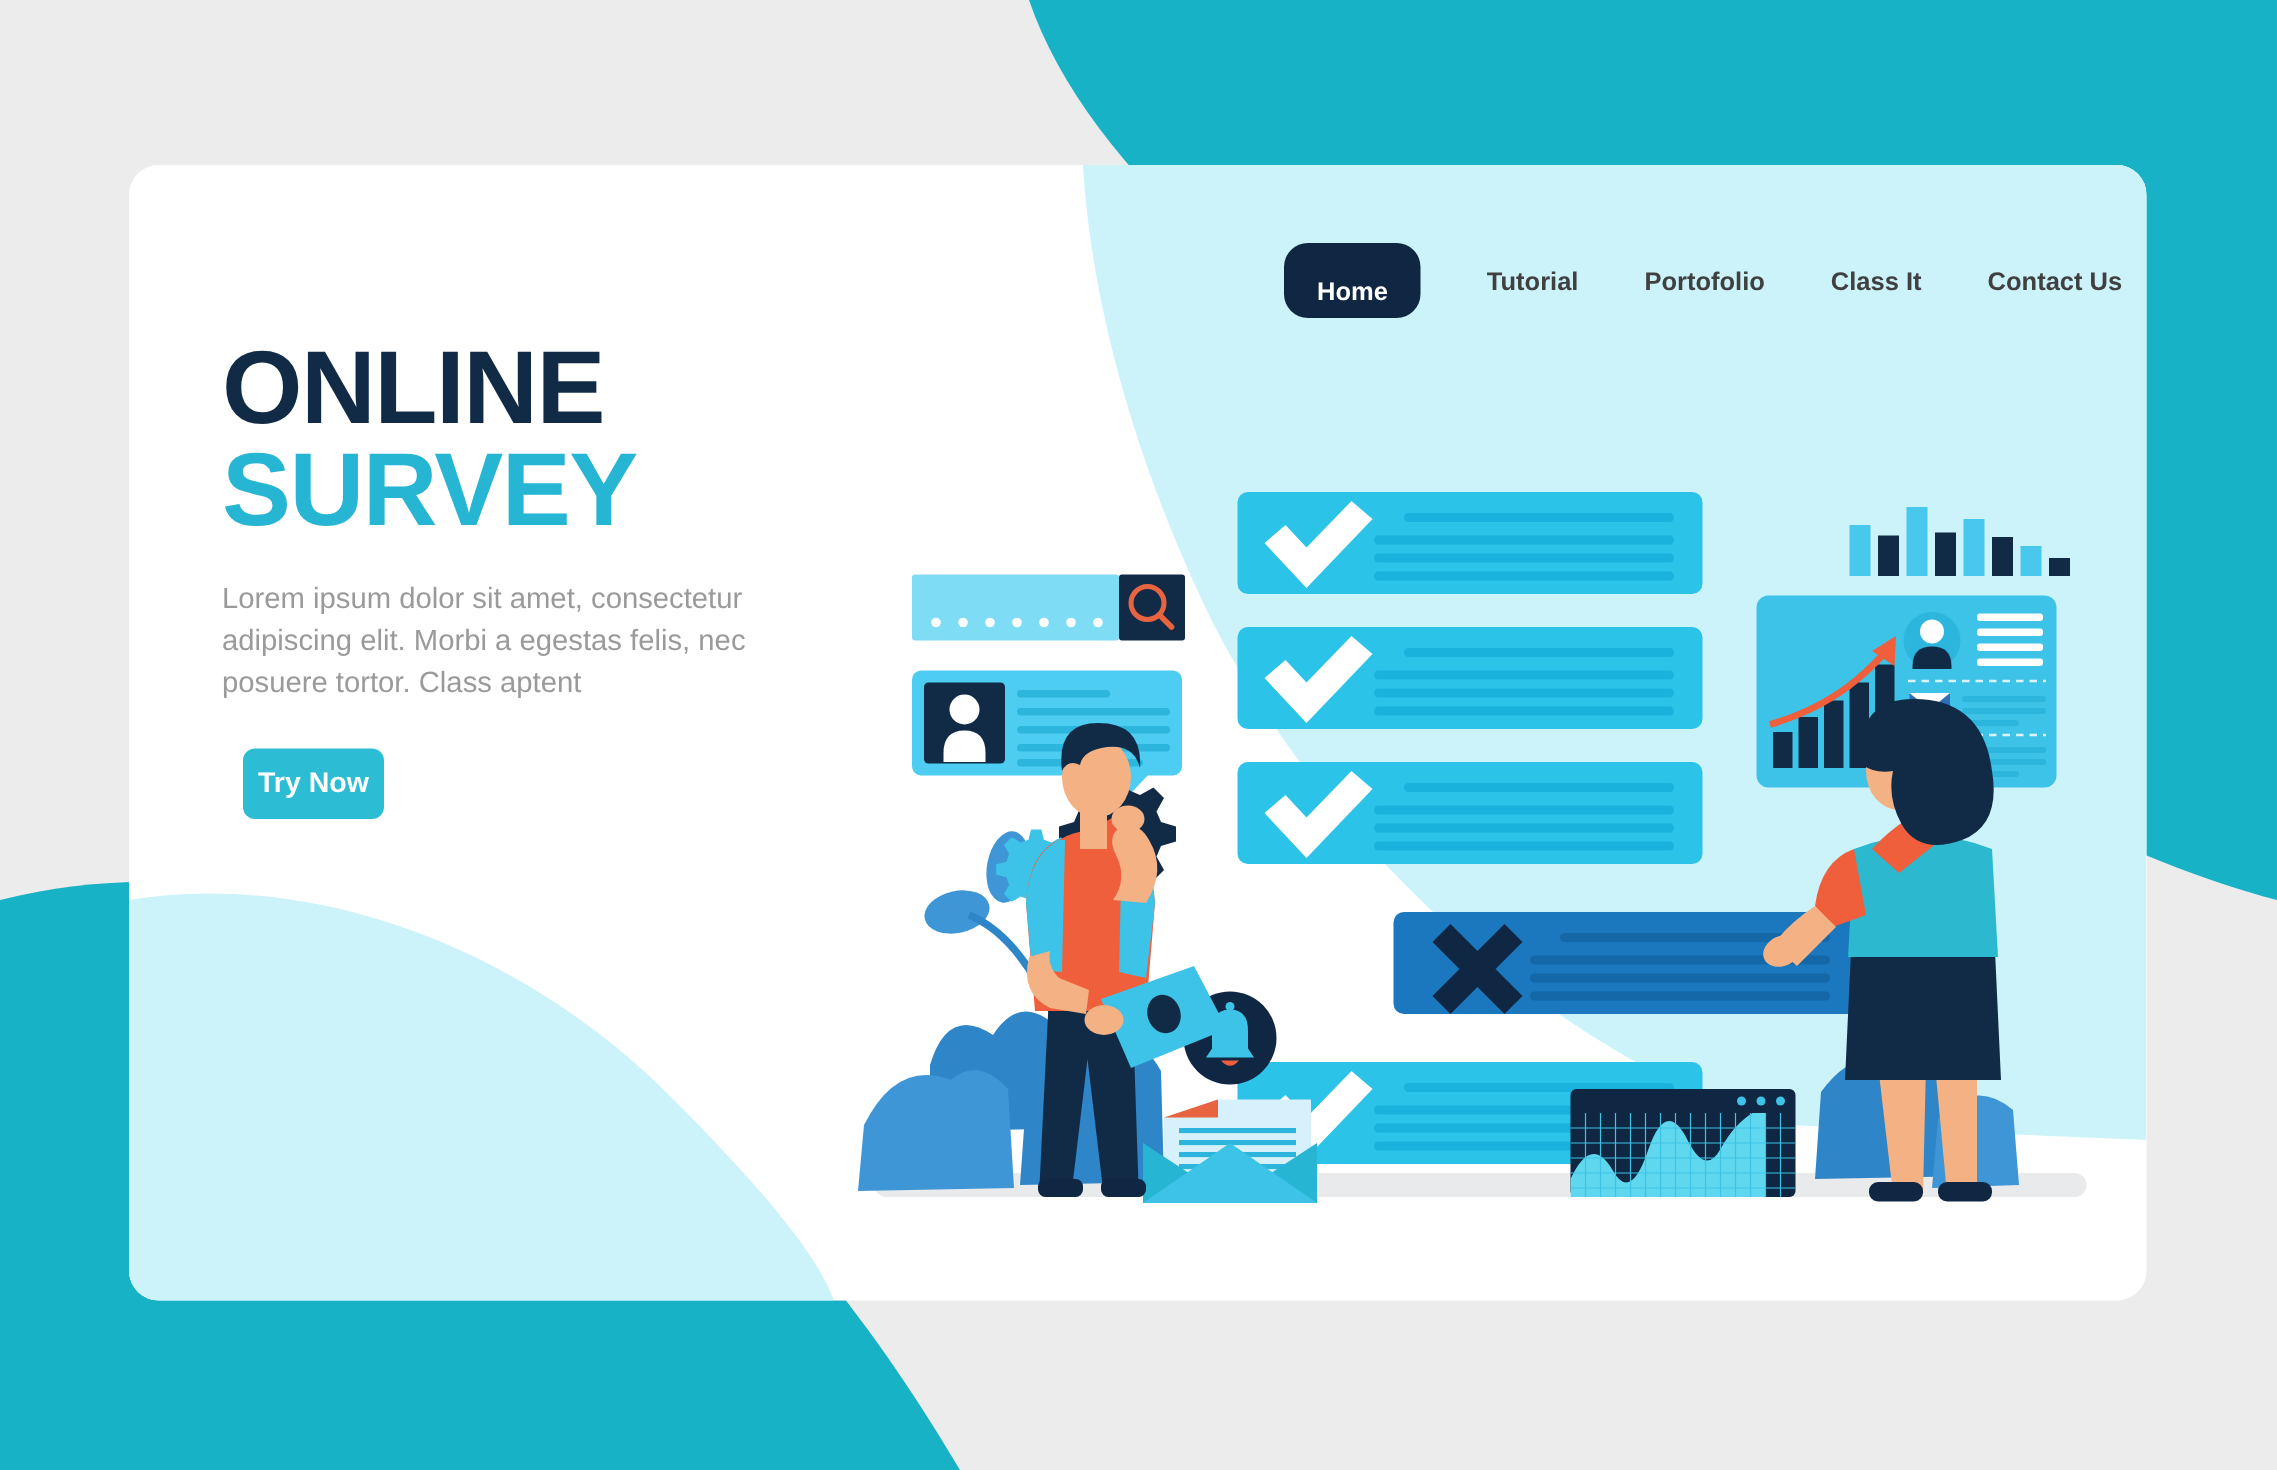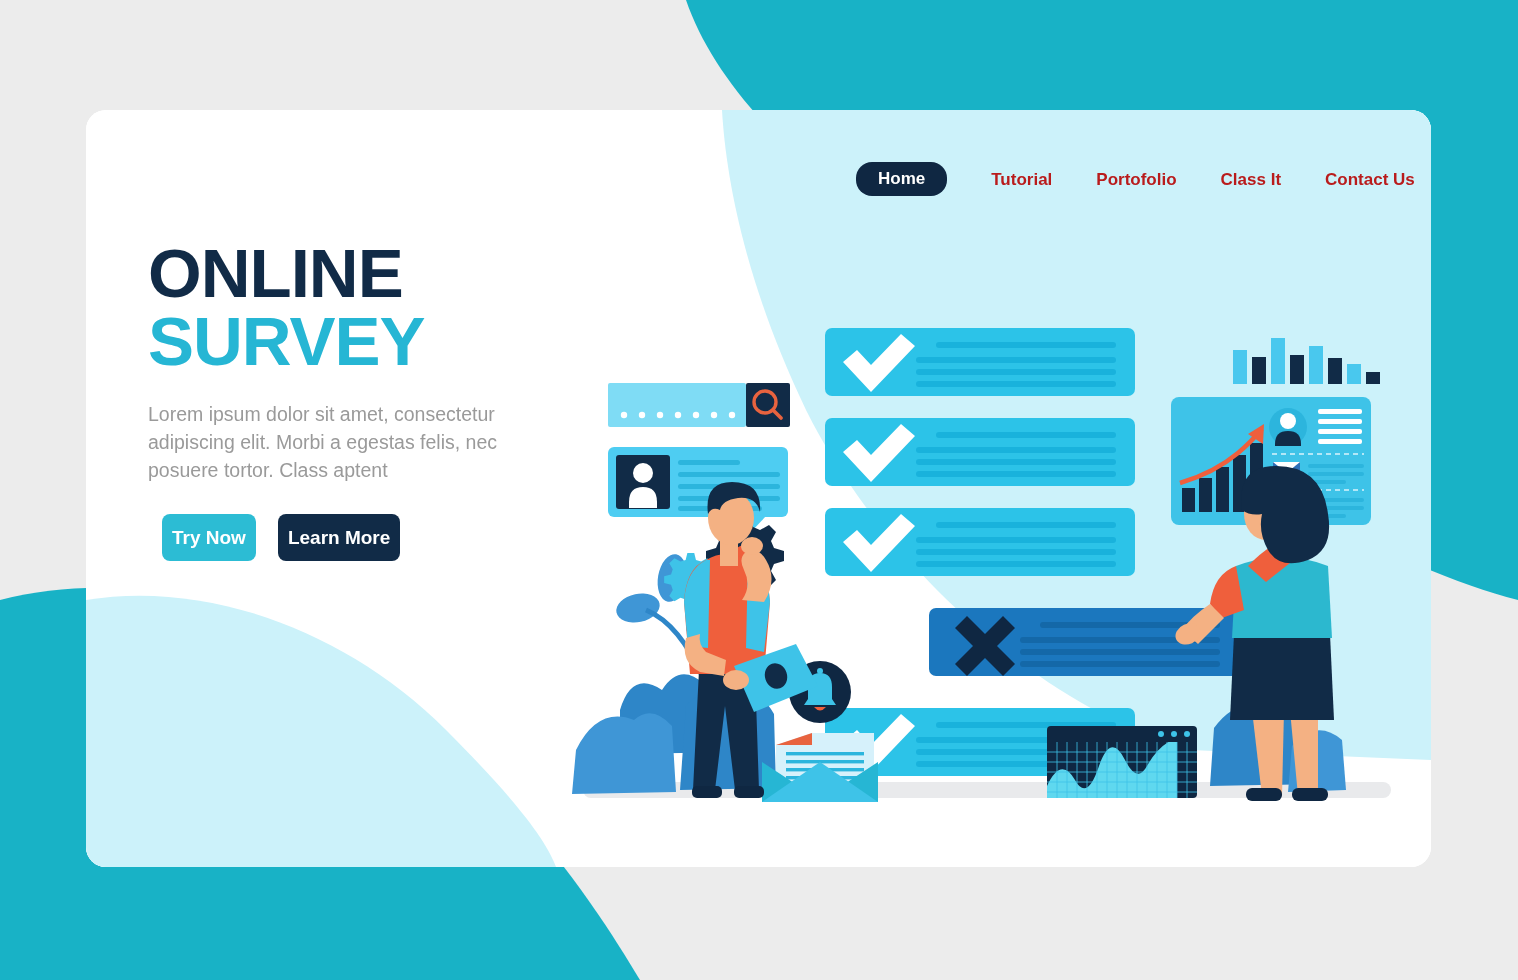--- a/index.html
+++ b/index.html
@@ -29,30 +29,30 @@
   
   .nav {
     position: absolute;
     left: 770px; top: 52px;
     display: flex; align-items: center; gap: 44px;
     z-index: 20;
   }
   .nav-pill {
     background: #0f2742; color: #ffffff;
     font-size: 17px; font-weight: bold;
-    padding: 8px 22px 9px; border-radius: 16px;
+    padding: 24px 22px 9px; border-radius: 16px;
     line-height: 1;
   }
   .nav-link {
-    color: #b91c1c; font-size: 17px; font-weight: bold;
+    color: #404040; font-size: 17px; font-weight: bold;
     line-height: 1; white-space: nowrap;
   }
 
   
-  .hero { position: absolute; left: 62px; top: 130px; width: 420px; z-index: 15; }
+  .hero { position: absolute; left: 62px; top: 115px; width: 420px; z-index: 15; }
   .h-line1 {
     font-size: 69px; font-weight: bold; color: #112b47;
     letter-spacing: -1px; line-height: 0.98;
   }
   .h-line2 {
     font-size: 69px; font-weight: bold; color: #26b6d4;
     letter-spacing: -1px; line-height: 0.98;
   }
   .hero-sub {
     margin-top: 26px; width: 400px;
@@ -102,21 +102,20 @@
       <a class="nav-link">Class It</a>
       <a class="nav-link">Contact Us</a>
     </nav>
 
     <div class="hero">
       <div class="h-line1">ONLINE</div>
       <div class="h-line2">SURVEY</div>
       <p class="hero-sub">Lorem ipsum dolor sit amet, consectetur adipiscing elit. Morbi a egestas felis, nec posuere tortor. Class aptent</p>
       <div class="btn-row">
         <button class="btn btn-primary">Try Now</button>
-        <button class="btn btn-secondary">Learn More</button>
       </div>
     </div>
 
     <svg class="illu" viewBox="0 0 1345 757">
 
       <rect x="497" y="672" width="808" height="16" rx="8" fill="#e9eaec"></rect>
 
       <g>
         <path d="M534 600 q12 -40 42 -20 q18 -28 42 -6 q16 -22 30 6 q10 -6 14 10 l-6 52 l-122 2 Z" fill="#2e86c8"></path>
         <ellipse cx="552" cy="498" rx="22" ry="14" fill="#3f96d6" transform="rotate(-12 552 498)"></ellipse>

